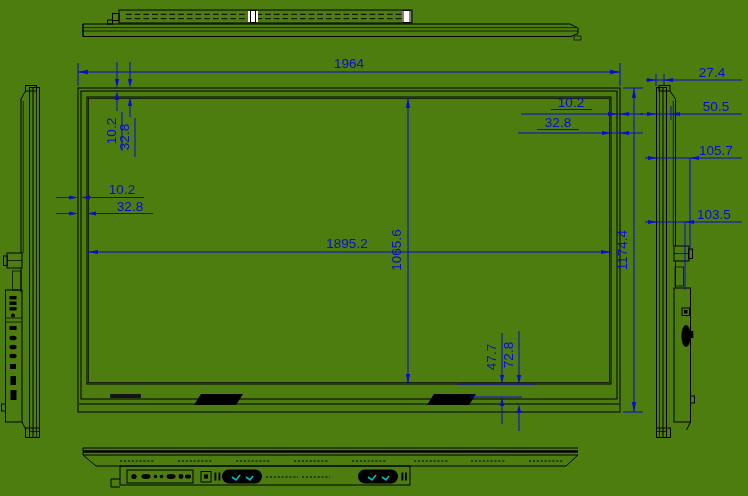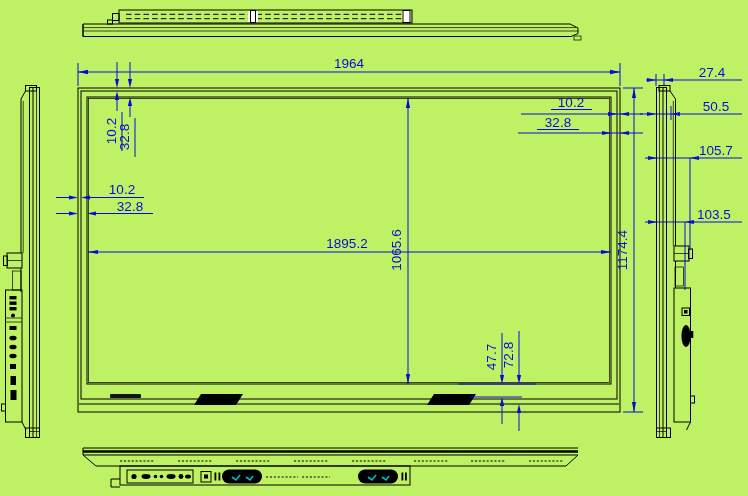--- a/index.html
+++ b/index.html
@@ -1,16 +1,16 @@
 <!DOCTYPE html>
 <html><head>
 <meta charset="utf-8">
 <style>
   html,body{margin:0;padding:0;background:#fff;}
-  .stage{position:relative;width:748px;height:496px;background:#bef264;overflow:hidden;
+  .stage{position:relative;width:748px;height:496px;background:#4d7c0f;overflow:hidden;
          font-family:"Liberation Sans",sans-serif;}
   svg{display:block;}
   .ln{stroke:#000;fill:none;stroke-width:1;}
   .th{stroke:#000;fill:none;stroke-width:2.4;}
   .tn{stroke:#000;fill:none;stroke-width:0.7;}
   .blk{fill:#000;stroke:none;}
   .dk{fill:#141414;stroke:none;}
   .dim{stroke:#0a0ad8;fill:none;stroke-width:1;}
   .ar{fill:#0a0ad8;stroke:none;}
   .dtxt{fill:#0a0ad8;font-family:"Liberation Sans",sans-serif;font-size:13.5px;}

